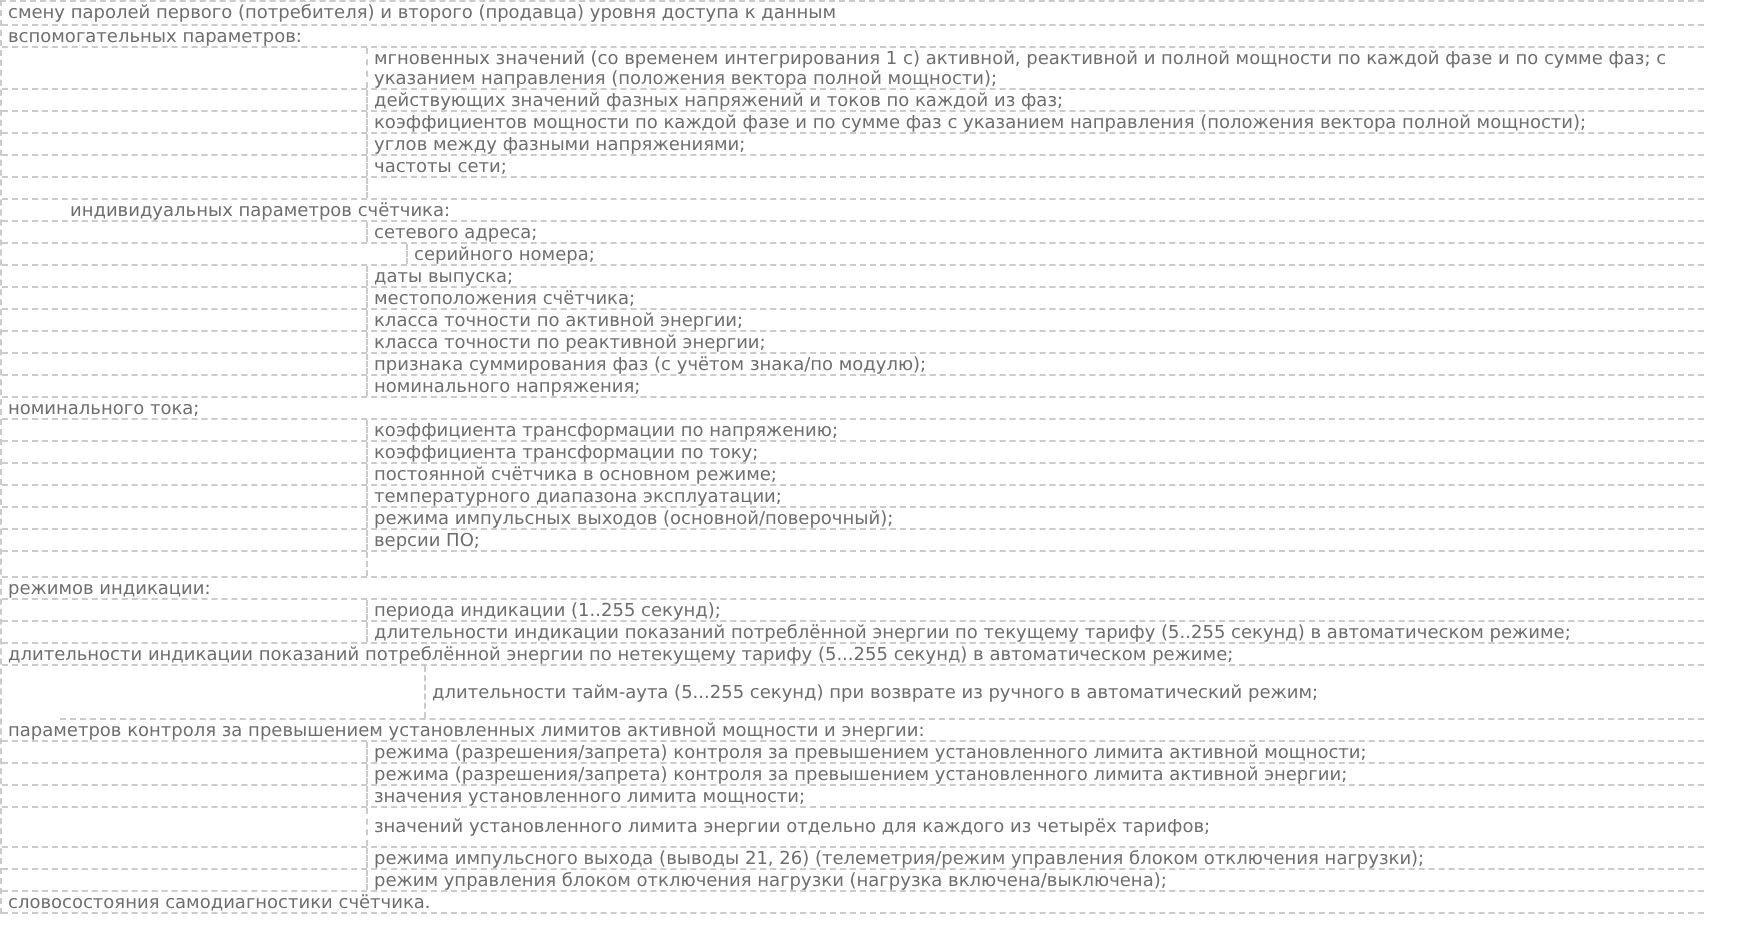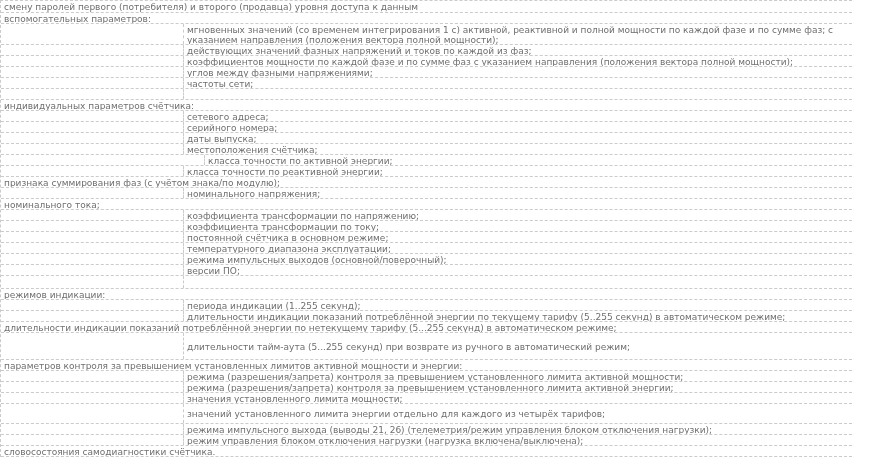--- a/index.html
+++ b/index.html
@@ -73,141 +73,141 @@
         <div class="right">
           <div class="cell">частоты сети;</div>
         </div>
       </div>
       <div class="row item v-spacer" style="border-color: rgb(203, 203, 203);">
         <div class="left" style="border-color: rgb(203, 203, 203);"></div>
         <div class="right">
           <div class="cell"></div>
         </div>
       </div>
-      <div class="row section" style="border-color: rgb(203, 203, 203);">
+      <div class="row section" style="border-color: rgb(203, 203, 203); padding-left: 31px;">
         <div class="cell">индивидуальных параметров счётчика:</div>
       </div>
       <div class="row item" style="border-color: rgb(203, 203, 203);">
         <div class="left" style="border-color: rgb(203, 203, 203);"></div>
         <div class="right">
           <div class="cell">сетевого адреса;</div>
         </div>
       </div>
-      <div class="row item" style="border-color: rgb(203, 203, 203);">
+      <div class="row item" style="border-color: rgb(203, 203, 203); padding-left: 20px;">
         <div class="left" style="border-color: rgb(203, 203, 203);"></div>
         <div class="right">
           <div class="cell">серийного номера;</div>
         </div>
       </div>
       <div class="row item" style="border-color: rgb(203, 203, 203);">
         <div class="left" style="border-color: rgb(203, 203, 203);"></div>
         <div class="right">
           <div class="cell">даты выпуска;</div>
         </div>
       </div>
       <div class="row item" style="border-color: rgb(203, 203, 203);">
         <div class="left" style="border-color: rgb(203, 203, 203);"></div>
         <div class="right">
           <div class="cell">местоположения счётчика;</div>
         </div>
       </div>
-      <div class="row item" style="border-color: rgb(203, 203, 203); padding-left: 21px;">
+      <div class="row item" style="border-color: rgb(203, 203, 203);">
         <div class="left" style="border-color: rgb(203, 203, 203);"></div>
         <div class="right">
           <div class="cell">класса точности по активной энергии;</div>
         </div>
       </div>
       <div class="row item" style="border-color: rgb(203, 203, 203);">
         <div class="left" style="border-color: rgb(203, 203, 203);"></div>
         <div class="right">
           <div class="cell">класса точности по реактивной энергии;</div>
         </div>
       </div>
+      <div class="row item" style="border-color: rgb(203, 203, 203);">
+        <div class="left" style="border-color: rgb(203, 203, 203);"></div>
+        <div class="right">
+          <div class="cell">признака суммирования фаз (с учётом знака/по модулю);</div>
+        </div>
+      </div>
+      <div class="row item" style="border-color: rgb(203, 203, 203);">
+        <div class="left" style="border-color: rgb(203, 203, 203);"></div>
+        <div class="right">
+          <div class="cell">номинального напряжения;</div>
+        </div>
+      </div>
       <div class="row item" style="border-color: rgb(203, 203, 203); flex-direction: column;">
         <div class="left" style="border-color: rgb(203, 203, 203);"></div>
         <div class="right">
-          <div class="cell">признака суммирования фаз (с учётом знака/по модулю);</div>
-        </div>
-      </div>
-      <div class="row item" style="border-color: rgb(203, 203, 203);">
-        <div class="left" style="border-color: rgb(203, 203, 203);"></div>
-        <div class="right">
-          <div class="cell">номинального напряжения;</div>
+          <div class="cell">номинального тока;</div>
+        </div>
+      </div>
+      <div class="row item" style="border-color: rgb(203, 203, 203);">
+        <div class="left" style="border-color: rgb(203, 203, 203);"></div>
+        <div class="right">
+          <div class="cell">коэффициента трансформации по напряжению;</div>
+        </div>
+      </div>
+      <div class="row item" style="border-color: rgb(203, 203, 203);">
+        <div class="left" style="border-color: rgb(203, 203, 203);"></div>
+        <div class="right">
+          <div class="cell">коэффициента трансформации по току;</div>
+        </div>
+      </div>
+      <div class="row item" style="border-color: rgb(203, 203, 203);">
+        <div class="left" style="border-color: rgb(203, 203, 203);"></div>
+        <div class="right">
+          <div class="cell">постоянной счётчика в основном режиме;</div>
+        </div>
+      </div>
+      <div class="row item" style="border-color: rgb(203, 203, 203);">
+        <div class="left" style="border-color: rgb(203, 203, 203);"></div>
+        <div class="right">
+          <div class="cell">температурного диапазона эксплуатации;</div>
+        </div>
+      </div>
+      <div class="row item" style="border-color: rgb(203, 203, 203);">
+        <div class="left" style="border-color: rgb(203, 203, 203);"></div>
+        <div class="right">
+          <div class="cell">режима импульсных выходов (основной/поверочный);</div>
+        </div>
+      </div>
+      <div class="row item" style="border-color: rgb(203, 203, 203);">
+        <div class="left" style="border-color: rgb(203, 203, 203);"></div>
+        <div class="right">
+          <div class="cell">версии ПО;</div>
+        </div>
+      </div>
+      <div class="row item v-spacer-lg" style="border-color: rgb(203, 203, 203);">
+        <div class="left" style="border-color: rgb(203, 203, 203);"></div>
+        <div class="right">
+          <div class="cell"></div>
+        </div>
+      </div>
+      <div class="row section" style="border-color: rgb(203, 203, 203);">
+        <div class="cell">режимов индикации:</div>
+      </div>
+      <div class="row item" style="border-color: rgb(203, 203, 203);">
+        <div class="left" style="border-color: rgb(203, 203, 203);"></div>
+        <div class="right">
+          <div class="cell">периода индикации (1..255 секунд);</div>
+        </div>
+      </div>
+      <div class="row item" style="border-color: rgb(203, 203, 203);">
+        <div class="left" style="border-color: rgb(203, 203, 203);"></div>
+        <div class="right">
+          <div class="cell">длительности индикации показаний потреблённой энергии по текущему тарифу (5..255 секунд) в автоматическом режиме;</div>
         </div>
       </div>
       <div class="row item" style="border-color: rgb(203, 203, 203); flex-direction: column;">
         <div class="left" style="border-color: rgb(203, 203, 203);"></div>
         <div class="right">
-          <div class="cell">номинального тока;</div>
-        </div>
-      </div>
-      <div class="row item" style="border-color: rgb(203, 203, 203);">
-        <div class="left" style="border-color: rgb(203, 203, 203);"></div>
-        <div class="right">
-          <div class="cell">коэффициента трансформации по напряжению;</div>
-        </div>
-      </div>
-      <div class="row item" style="border-color: rgb(203, 203, 203);">
-        <div class="left" style="border-color: rgb(203, 203, 203);"></div>
-        <div class="right">
-          <div class="cell">коэффициента трансформации по току;</div>
-        </div>
-      </div>
-      <div class="row item" style="border-color: rgb(203, 203, 203);">
-        <div class="left" style="border-color: rgb(203, 203, 203);"></div>
-        <div class="right">
-          <div class="cell">постоянной счётчика в основном режиме;</div>
-        </div>
-      </div>
-      <div class="row item" style="border-color: rgb(203, 203, 203);">
-        <div class="left" style="border-color: rgb(203, 203, 203);"></div>
-        <div class="right">
-          <div class="cell">температурного диапазона эксплуатации;</div>
-        </div>
-      </div>
-      <div class="row item" style="border-color: rgb(203, 203, 203);">
-        <div class="left" style="border-color: rgb(203, 203, 203);"></div>
-        <div class="right">
-          <div class="cell">режима импульсных выходов (основной/поверочный);</div>
-        </div>
-      </div>
-      <div class="row item" style="border-color: rgb(203, 203, 203);">
-        <div class="left" style="border-color: rgb(203, 203, 203);"></div>
-        <div class="right">
-          <div class="cell">версии ПО;</div>
-        </div>
-      </div>
-      <div class="row item v-spacer-lg" style="border-color: rgb(203, 203, 203);">
-        <div class="left" style="border-color: rgb(203, 203, 203);"></div>
-        <div class="right">
-          <div class="cell"></div>
-        </div>
-      </div>
-      <div class="row section" style="border-color: rgb(203, 203, 203);">
-        <div class="cell">режимов индикации:</div>
-      </div>
-      <div class="row item" style="border-color: rgb(203, 203, 203);">
-        <div class="left" style="border-color: rgb(203, 203, 203);"></div>
-        <div class="right">
-          <div class="cell">периода индикации (1..255 секунд);</div>
-        </div>
-      </div>
-      <div class="row item" style="border-color: rgb(203, 203, 203);">
-        <div class="left" style="border-color: rgb(203, 203, 203);"></div>
-        <div class="right">
-          <div class="cell">длительности индикации показаний потреблённой энергии по текущему тарифу (5..255 секунд) в автоматическом режиме;</div>
-        </div>
-      </div>
-      <div class="row item" style="border-color: rgb(203, 203, 203); flex-direction: column;">
-        <div class="left" style="border-color: rgb(203, 203, 203);"></div>
-        <div class="right">
           <div class="cell">длительности индикации показаний потреблённой энергии по нетекущему тарифу (5...255 секунд) в автоматическом режиме;</div>
         </div>
       </div>
-      <div class="row item v-tall" style="border-color: rgb(203, 203, 203);">
+      <div class="row item v-tall" style="border-color: rgb(203, 203, 203); margin-left: 29px;">
         <div class="left" style="border-color: rgb(203, 203, 203);"></div>
         <div class="right">
           <div class="cell">длительности тайм-аута (5...255 секунд) при возврате из ручного в автоматический режим;</div>
         </div>
       </div>
       <div class="row section" style="border-color: rgb(203, 203, 203);">
         <div class="cell">параметров контроля за превышением установленных лимитов активной мощности и энергии:</div>
       </div>
       <div class="row item" style="border-color: rgb(203, 203, 203);">
         <div class="left" style="border-color: rgb(203, 203, 203);"></div>

